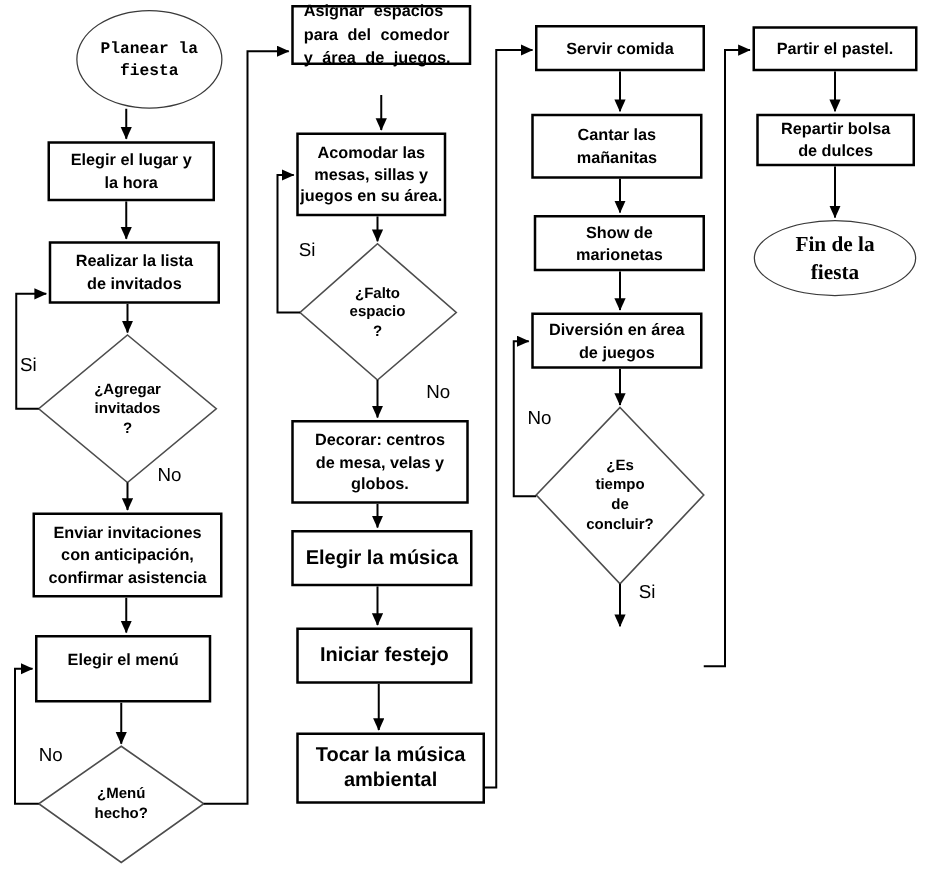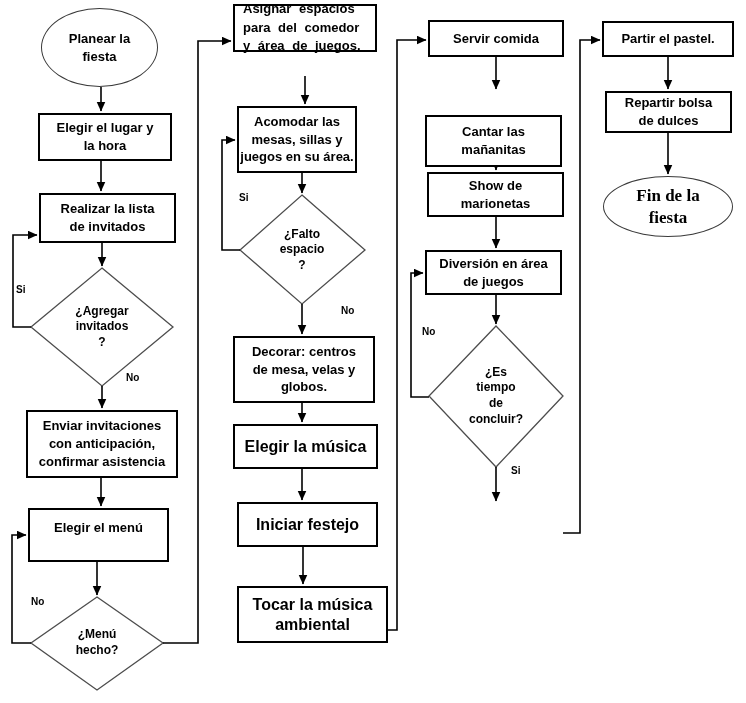--- a/index.html
+++ b/index.html
@@ -14,21 +14,21 @@
     background:#ffffff;
   }
   .rect{border:2px solid #000000;}
   .terminator{border:1.6px solid #3a3a3a;border-radius:50%;}
   .dtext{position:absolute;box-sizing:border-box;display:flex;align-items:center;justify-content:center;
     text-align:center;font-weight:bold;font-size:12px;line-height:1.3;white-space:pre-line;background:transparent;}
   .big{font-size:16px;line-height:1.25;}
   .xl{font-size:17px;line-height:1.25;}
   .top-align{align-items:flex-start;padding-top:9px;}
   .justified{justify-content:flex-start;text-align:left;word-spacing:4px;padding:5px 8px;line-height:1.45;}
-  .edge-label{position:absolute;font-weight:bold;font-size:10px;background:transparent;}
+  .edge-label{position:absolute;font-weight:normal;font-size:15px;background:transparent;}
 </style>
 </head>
 <body>
 
 <div id="stage">
 
   <svg id="wires" viewBox="0 0 746 703" xmlns="http://www.w3.org/2000/svg">
     <defs>
       <marker id="arw" markerUnits="userSpaceOnUse" markerWidth="11" markerHeight="10" refX="9.5" refY="4.5" orient="auto">
         <path d="M0,0 L10,4.5 L0,9 Z" fill="#000000"></path>
@@ -65,21 +65,21 @@
       <polyline points="496,217 496,248" marker-end="url(#arw)"></polyline>
       <polyline points="496,295 496,324" marker-end="url(#arw)"></polyline>
       <polyline points="429,397 411,397 411,273 423,273" marker-end="url(#arw)"></polyline>
       <polyline points="496,467 496,501" marker-end="url(#arw)"></polyline>
       <polyline points="563,533 580,533 580,40 600,40" marker-end="url(#arw)"></polyline>
       <polyline points="668,57 668,89" marker-end="url(#arw)"></polyline>
       <polyline points="668,133 668,174" marker-end="url(#arw)"></polyline>
     </g>
   </svg>
 
-  <div class="node terminator" style="left:41px;top:8px;width:117px;height:79px;">Planear la
+  <div class="node terminator" style="left:61px;top:8px;width:117px;height:79px;font-family:Liberation Mono, monospace;">Planear la
 fiesta</div>
   <div class="node rect" style="left:38px;top:113px;width:134px;height:48px;">Elegir el lugar y
 la hora</div>
   <div class="node rect" style="left:39px;top:193px;width:137px;height:50px;">Realizar la lista
 de invitados</div>
   <div class="dtext" style="left:52px;top:292px;width:100px;height:70px;">¿Agregar
 invitados
 ?</div>
   <div class="node rect" style="left:26px;top:410px;width:152px;height:68px;">Enviar invitaciones
 con anticipación,
@@ -99,21 +99,21 @@
 ?</div>
   <div class="node rect" style="left:233px;top:336px;width:142px;height:67px;">Decorar: centros
 de mesa, velas y
 globos.</div>
   <div class="node rect big" style="left:233px;top:424px;width:145px;height:45px;">Elegir la música</div>
   <div class="node rect big" style="left:237px;top:502px;width:141px;height:45px;">Iniciar festejo</div>
   <div class="node rect big" style="left:237px;top:586px;width:151px;height:57px;">Tocar la música
 ambiental</div>
 
   <div class="node rect" style="left:428px;top:20px;width:136px;height:37px;">Servir comida</div>
-  <div class="node rect" style="left:425px;top:91px;width:137px;height:52px;margin-top:24px;">Cantar las
+  <div class="node rect" style="left:425px;top:91px;width:137px;height:52px;">Cantar las
 mañanitas</div>
   <div class="node rect" style="left:427px;top:172px;width:137px;height:45px;">Show de
 marionetas</div>
   <div class="node rect" style="left:425px;top:250px;width:137px;height:45px;">Diversión en área
 de juegos</div>
   <div class="dtext" style="left:446px;top:356px;width:100px;height:80px;">¿Es
 tiempo
 de
 concluir?</div>
 

